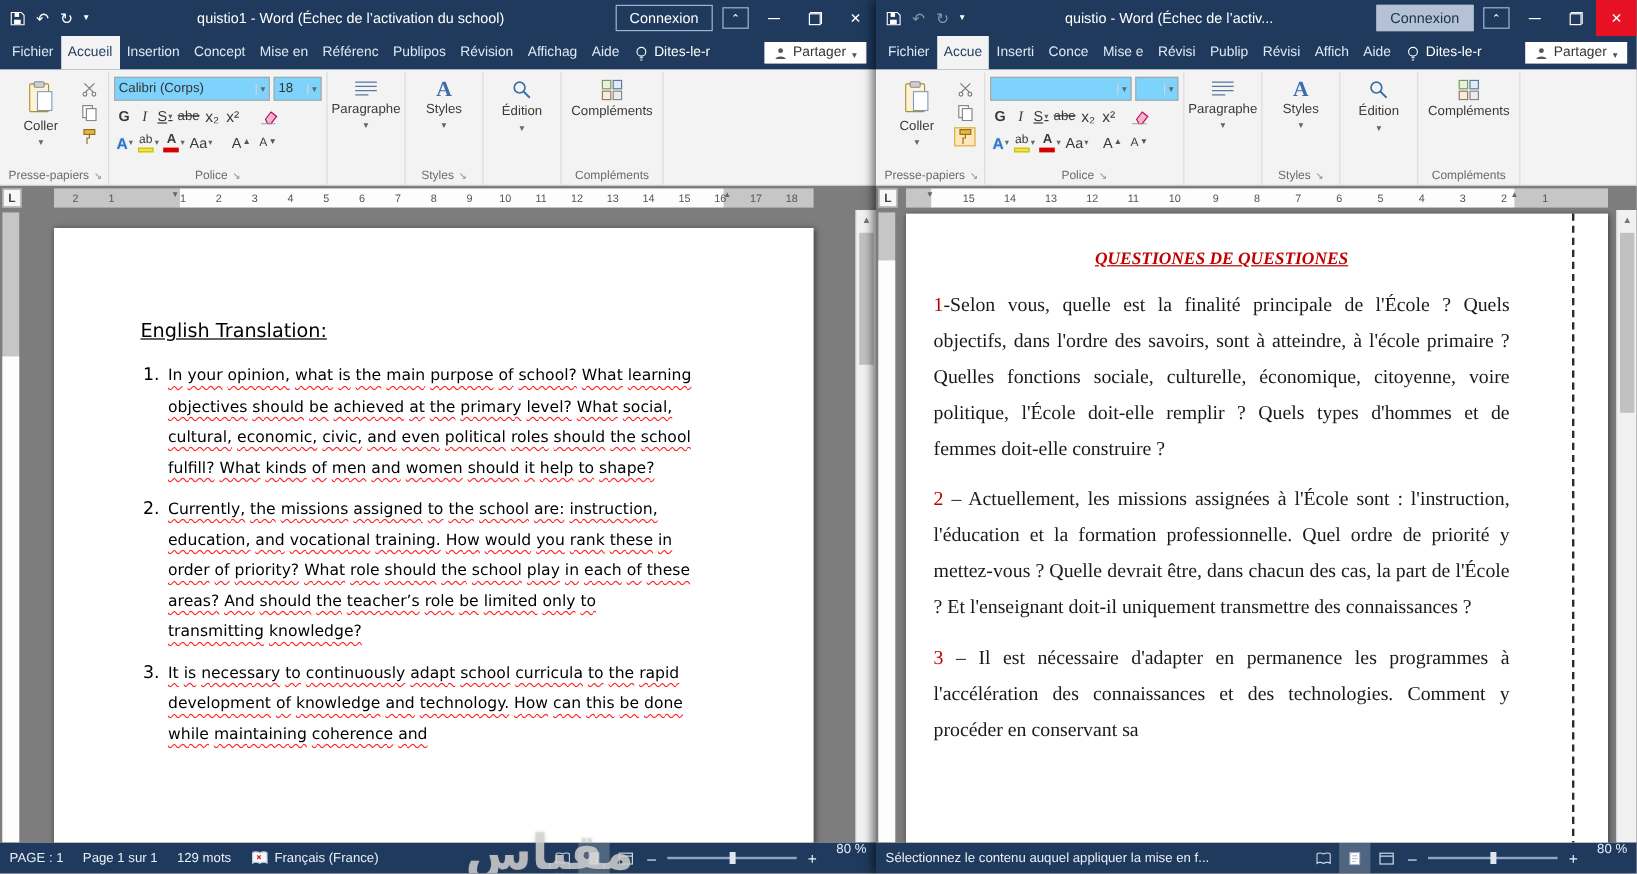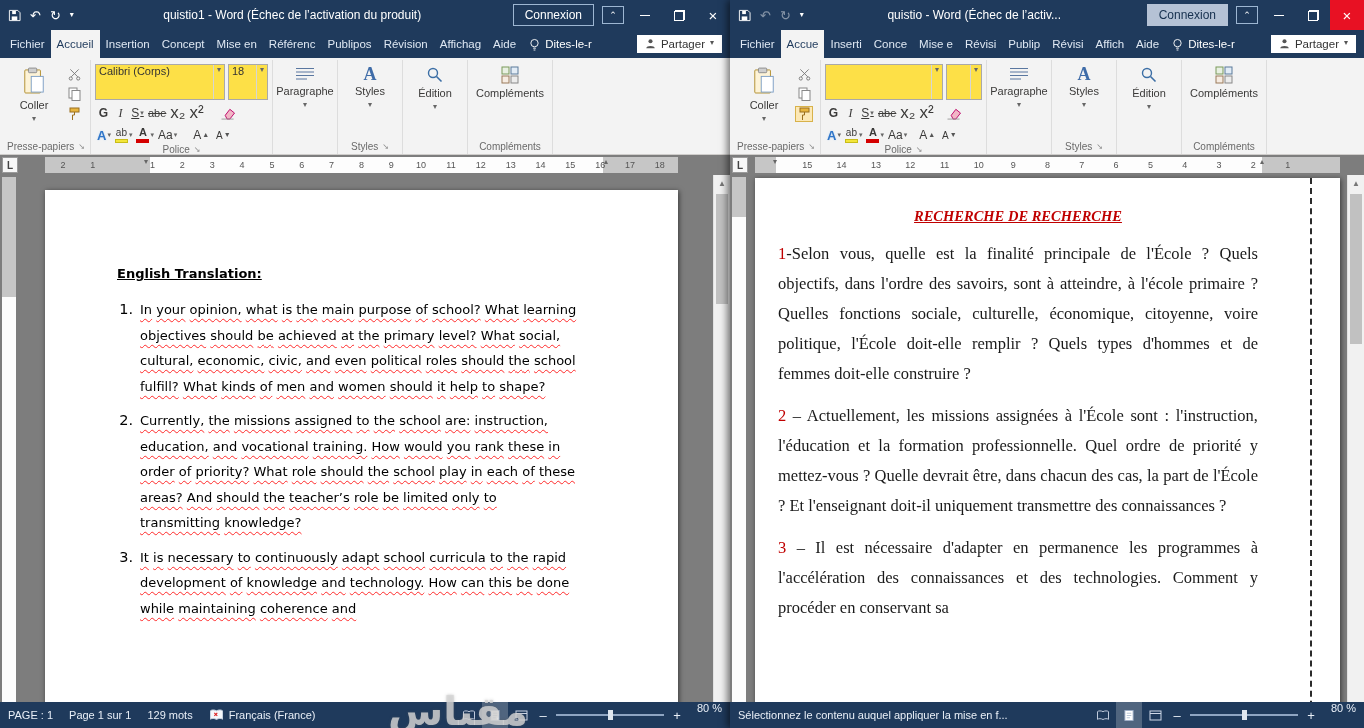--- a/index.html
+++ b/index.html
@@ -29,48 +29,48 @@
   .winbtn.close.red{background:#e81123}
   .i-restore{position:relative;width:11px;height:11px;display:block}
   .i-restore::after{content:"";position:absolute;right:0;top:0;width:8px;height:8px;border:1px solid #fff}
   .i-restore::before{content:"";position:absolute;left:0;bottom:0;width:8px;height:8px;border:1px solid #fff;background:var(--navy);z-index:1}
 
   
   .tabrow{height:28px;background:var(--navy);display:flex;align-items:stretch;color:#dfe8f3;font-size:11.5px;padding-left:4px;white-space:nowrap;overflow:hidden;flex:none}
   .tab{padding:0 6px;display:flex;align-items:center}
   .tab.active{background:var(--ribbon);color:#1f3a5c}
   .tellme{display:flex;align-items:center;gap:5px;padding:0 7px;color:#fff}
-  .share{margin-left:auto;margin-right:8px;align-self:center;background:#fff;color:#333;display:flex;align-items:flex-start;gap:5px;padding:3px 8px;font-size:11.5px}
+  .share{margin-left:auto;margin-right:8px;align-self:center;background:#fff;color:#333;display:flex;align-items:flex-end;gap:5px;padding:3px 8px;font-size:11.5px}
   .share .car{font-size:8px;color:#555}
 
   
   .ribbon{height:97px;background:var(--ribbon);border-bottom:1px solid #cfcdcb;display:flex;padding:2px 0 0 2px;flex:none}
   .rgroup{display:flex;flex-direction:column;border-right:1px solid #ddd;padding:1px 4px 0}
   .rg-body{flex:1;display:flex;align-items:flex-start}
   .rg-label{height:16px;font-size:10px;color:#6a6a6a;display:flex;align-items:center;justify-content:center;gap:4px}
   .launcher{font-size:8px;color:#8a8a8a}
   .bigbtn{width:56px;display:flex;flex-direction:column;align-items:center;padding-top:5px;gap:3px;font-size:11px;color:#3b3a39;text-align:center}
   .bigbtn .car{font-size:8px;color:#666}
   .smallcol{display:flex;flex-direction:column;gap:4px;padding:5px 3px 0}
   .sicon{width:18px;height:16px;display:flex;align-items:center;justify-content:center}
   .fontcol{display:flex;flex-direction:column;padding-top:3px}
   .comborow{display:flex;gap:3px}
-  .combo{height:36px;border:1px solid #aaa9a8;background:#fde047;display:flex;font-size:11px;padding:0 3px;color:#333}
+  .combo{height:20px;border:1px solid #aaa9a8;background:#7dd3fc;display:flex;align-items:center;font-size:11px;padding:0 3px;color:#333}
   .combo .cval{overflow:hidden;white-space:nowrap;flex:1}
   .combo .car{font-size:8px;color:#666;border-left:1px solid #d5d5d5;padding-left:3px;margin-left:2px}
   .c-font{width:130px}.c-size{width:40px}
   .win-r .c-font{width:118px}.win-r .c-size{width:36px}
   .btnrow{display:flex;align-items:center;margin-top:4px;font-size:12px;color:#3b3a39}
   .fbtn{min-width:17px;height:18px;display:flex;align-items:center;justify-content:center;padding:0 2px}
   .fbtn .car{font-size:7px;color:#666;margin-left:1px}
   .b-bold{font-weight:bold}
   .b-italic{font-style:italic;font-family:"Liberation Serif",serif}
   .b-under{text-decoration:underline}
   .b-strike{text-decoration:line-through;font-size:11px}
-  .b-subsup{font-size:17px}
+  .b-subsup{font-size:13px}
   .b-effects{color:#2e75c8;font-weight:bold;font-size:13px;text-shadow:0 0 2px #bcd6f2}
   .barbtn{display:flex;flex-direction:column;align-items:center;line-height:1}
   .barbtn .bar{width:13px;height:4px;margin-top:1px}
   .bar-yellow{background:#f3e63a;border:1px solid #c9bd18}
   .bar-red{background:#d40000}
   .gap8{width:8px}.gap12{width:12px}
   .growshrink{display:flex;align-items:flex-end;font-size:12px}
   .gs-arrow{font-size:7px;color:#555;margin:0 3px 2px 1px}
 
   
@@ -86,21 +86,21 @@
   .hr-nums span{width:12px;text-align:center}
   .imark{position:absolute;top:1px;font-size:8px;color:#666;line-height:1}
 
   
   .docarea{flex:1;position:relative;background:var(--canvas);display:flex;overflow:hidden}
   .vruler{width:18px;flex:none;position:relative}
   .vr-strip{position:absolute;left:2px;top:2px;width:14px;bottom:0;background:#c6c6c6}
   .vr-white{position:absolute;left:0;right:0;background:#fdfdfd}
   .page{background:#fff;box-shadow:1px 1px 5px rgba(0,0,0,.55);position:relative}
   .page-l{width:633px;min-height:860px;margin:15px 0 0 27px;padding:76px 100px 0 72px;font-family:"DejaVu Sans",sans-serif;color:#000}
-  .doc-sub{font-size:13px;font-weight:bold;text-decoration:underline}
+  .doc-sub{font-size:16px;font-weight:normal;text-decoration:underline}
   .doc-title-l{margin-top:15px;text-align:center;color:var(--red);font-weight:bold;font-size:14.5px}
   .dlist{margin-top:16px}
   .ditem{display:flex;margin-bottom:9px}
   .dnum{flex:none;width:16px;text-align:right;margin-right:7px;font-size:14.5px;line-height:25.5px}
   .dtext{flex:1;font-size:13px;line-height:25.5px}
   .wavy{text-decoration:underline;text-decoration-style:wavy;text-decoration-color:#ff2a2a;text-decoration-thickness:1px;text-underline-offset:4px;text-decoration-skip-ink:none}
   .page-r{width:585px;min-height:760px;margin:3px 0 0 7px;padding:30px 82px 0 23px;font-family:"Liberation Serif",serif;color:#1a1a1a}
   .doc-title-r{text-align:center;color:var(--red);font-weight:bold;font-style:italic;text-decoration:underline;font-size:14.5px;margin-bottom:14px}
   .rp{font-size:16.5px;line-height:30px;text-align:justify;margin-bottom:12px}
   .pnum{color:var(--red)}
@@ -140,21 +140,21 @@
             <svg width="13" height="13" viewBox="0 0 14 14">
               <path d="M1.5 1.5h9l2.5 2.5v8.5h-11.5z" fill="none" stroke="#fff"></path>
               <rect x="4" y="8" width="6" height="4" fill="#fff"></rect>
               <rect x="4.5" y="2" width="4" height="3.5" fill="#fff"></rect>
             </svg>
           </span>
         <span class="qicon">↶</span>
         <span class="qicon">↻</span>
         <span class="qicon" style="font-size:8px">▾</span>
       </div>
-      <div class="title-text">quistio1 - Word (Échec de l’activation du produit)</div>
+      <div class="title-text">quistio1 - Word (Échec de l’activation du school)</div>
       <div class="connexion">Connexion</div>
       <div class="rdo-box">⌃</div>
       <div class="winbtn">
           <span class="mini"></span>
         </div>
       <div class="winbtn">
           <span class="i-restore"></span>
         </div>
       <div class="winbtn close">×</div>
     </div>
@@ -756,21 +756,21 @@
       </div>
     </div>
 
     <div class="docarea">
       <div class="vruler">
         <div class="vr-strip">
             <div class="vr-white" style="top:40px;bottom:0"></div>
           </div>
       </div>
       <div class="page page-r">
-        <div class="doc-title-r">RECHERCHE DE RECHERCHE</div>
+        <div class="doc-title-r">QUESTIONES DE QUESTIONES</div>
         <div>
 
             <p class="rp">
               <span class="pnum">1</span><span>-Selon vous, quelle est la finalité principale de l'École ? Quels objectifs, dans l'ordre des savoirs, sont à atteindre, à l'école primaire ? Quelles fonctions sociale, culturelle, économique, citoyenne, voire politique, l'École doit-elle remplir ? Quels types d'hommes et de femmes doit-elle construire ?</span>
             </p>
 
             <p class="rp">
               <span class="pnum">2</span><span> – Actuellement, les missions assignées à l'École sont : l'instruction, l'éducation et la formation professionnelle. Quel ordre de priorité y mettez-vous ? Quelle devrait être, dans chacun des cas, la part de l'École ? Et l'enseignant doit-il uniquement transmettre des connaissances ?</span>
             </p>
 

